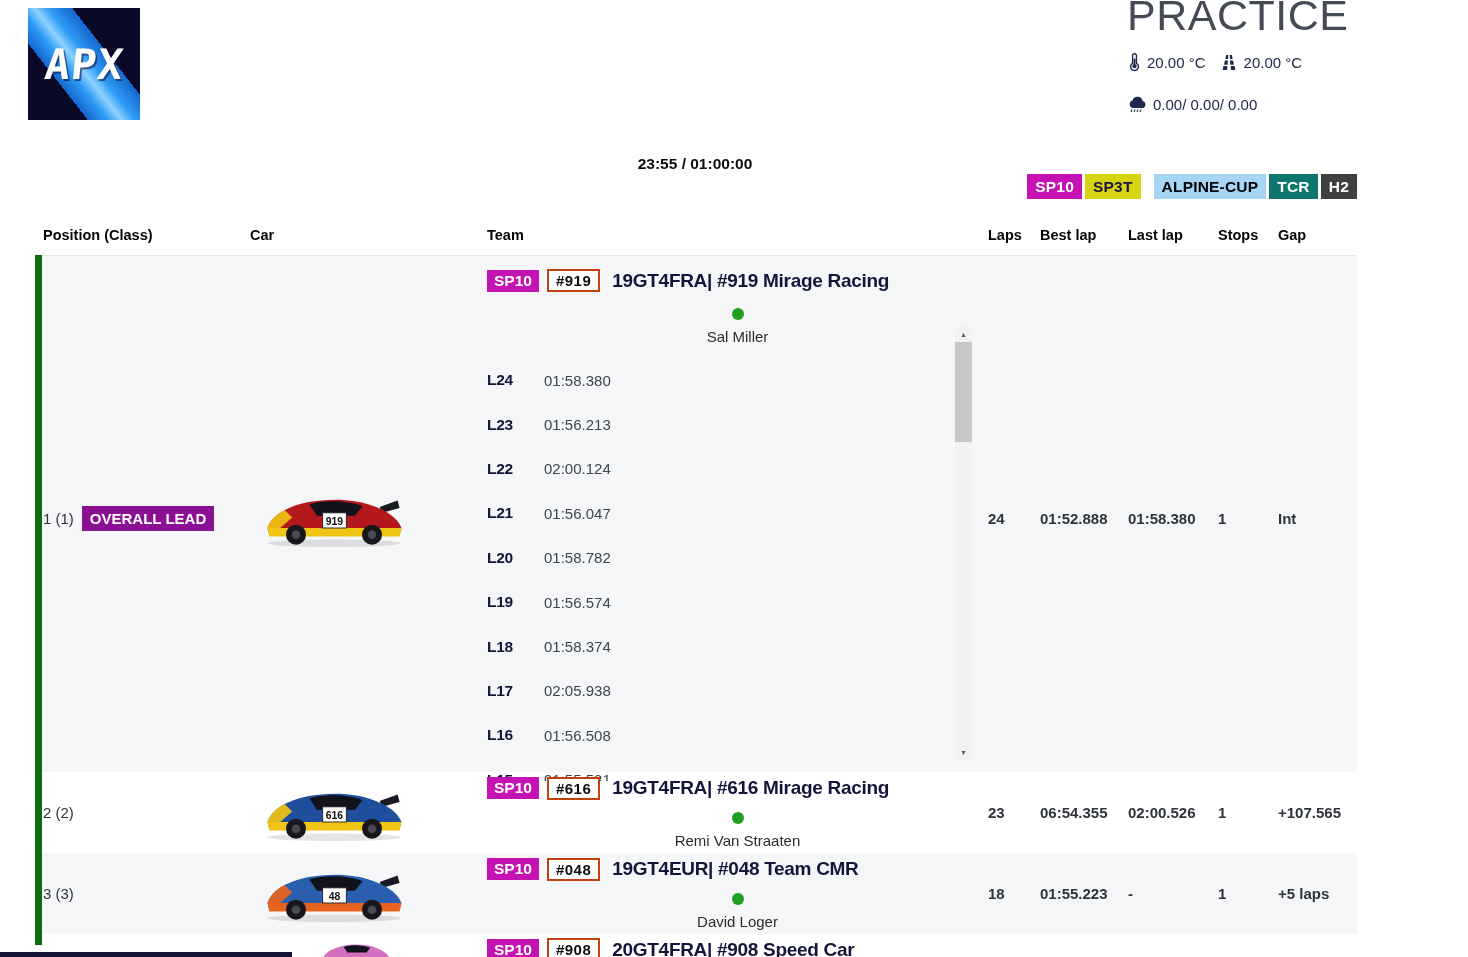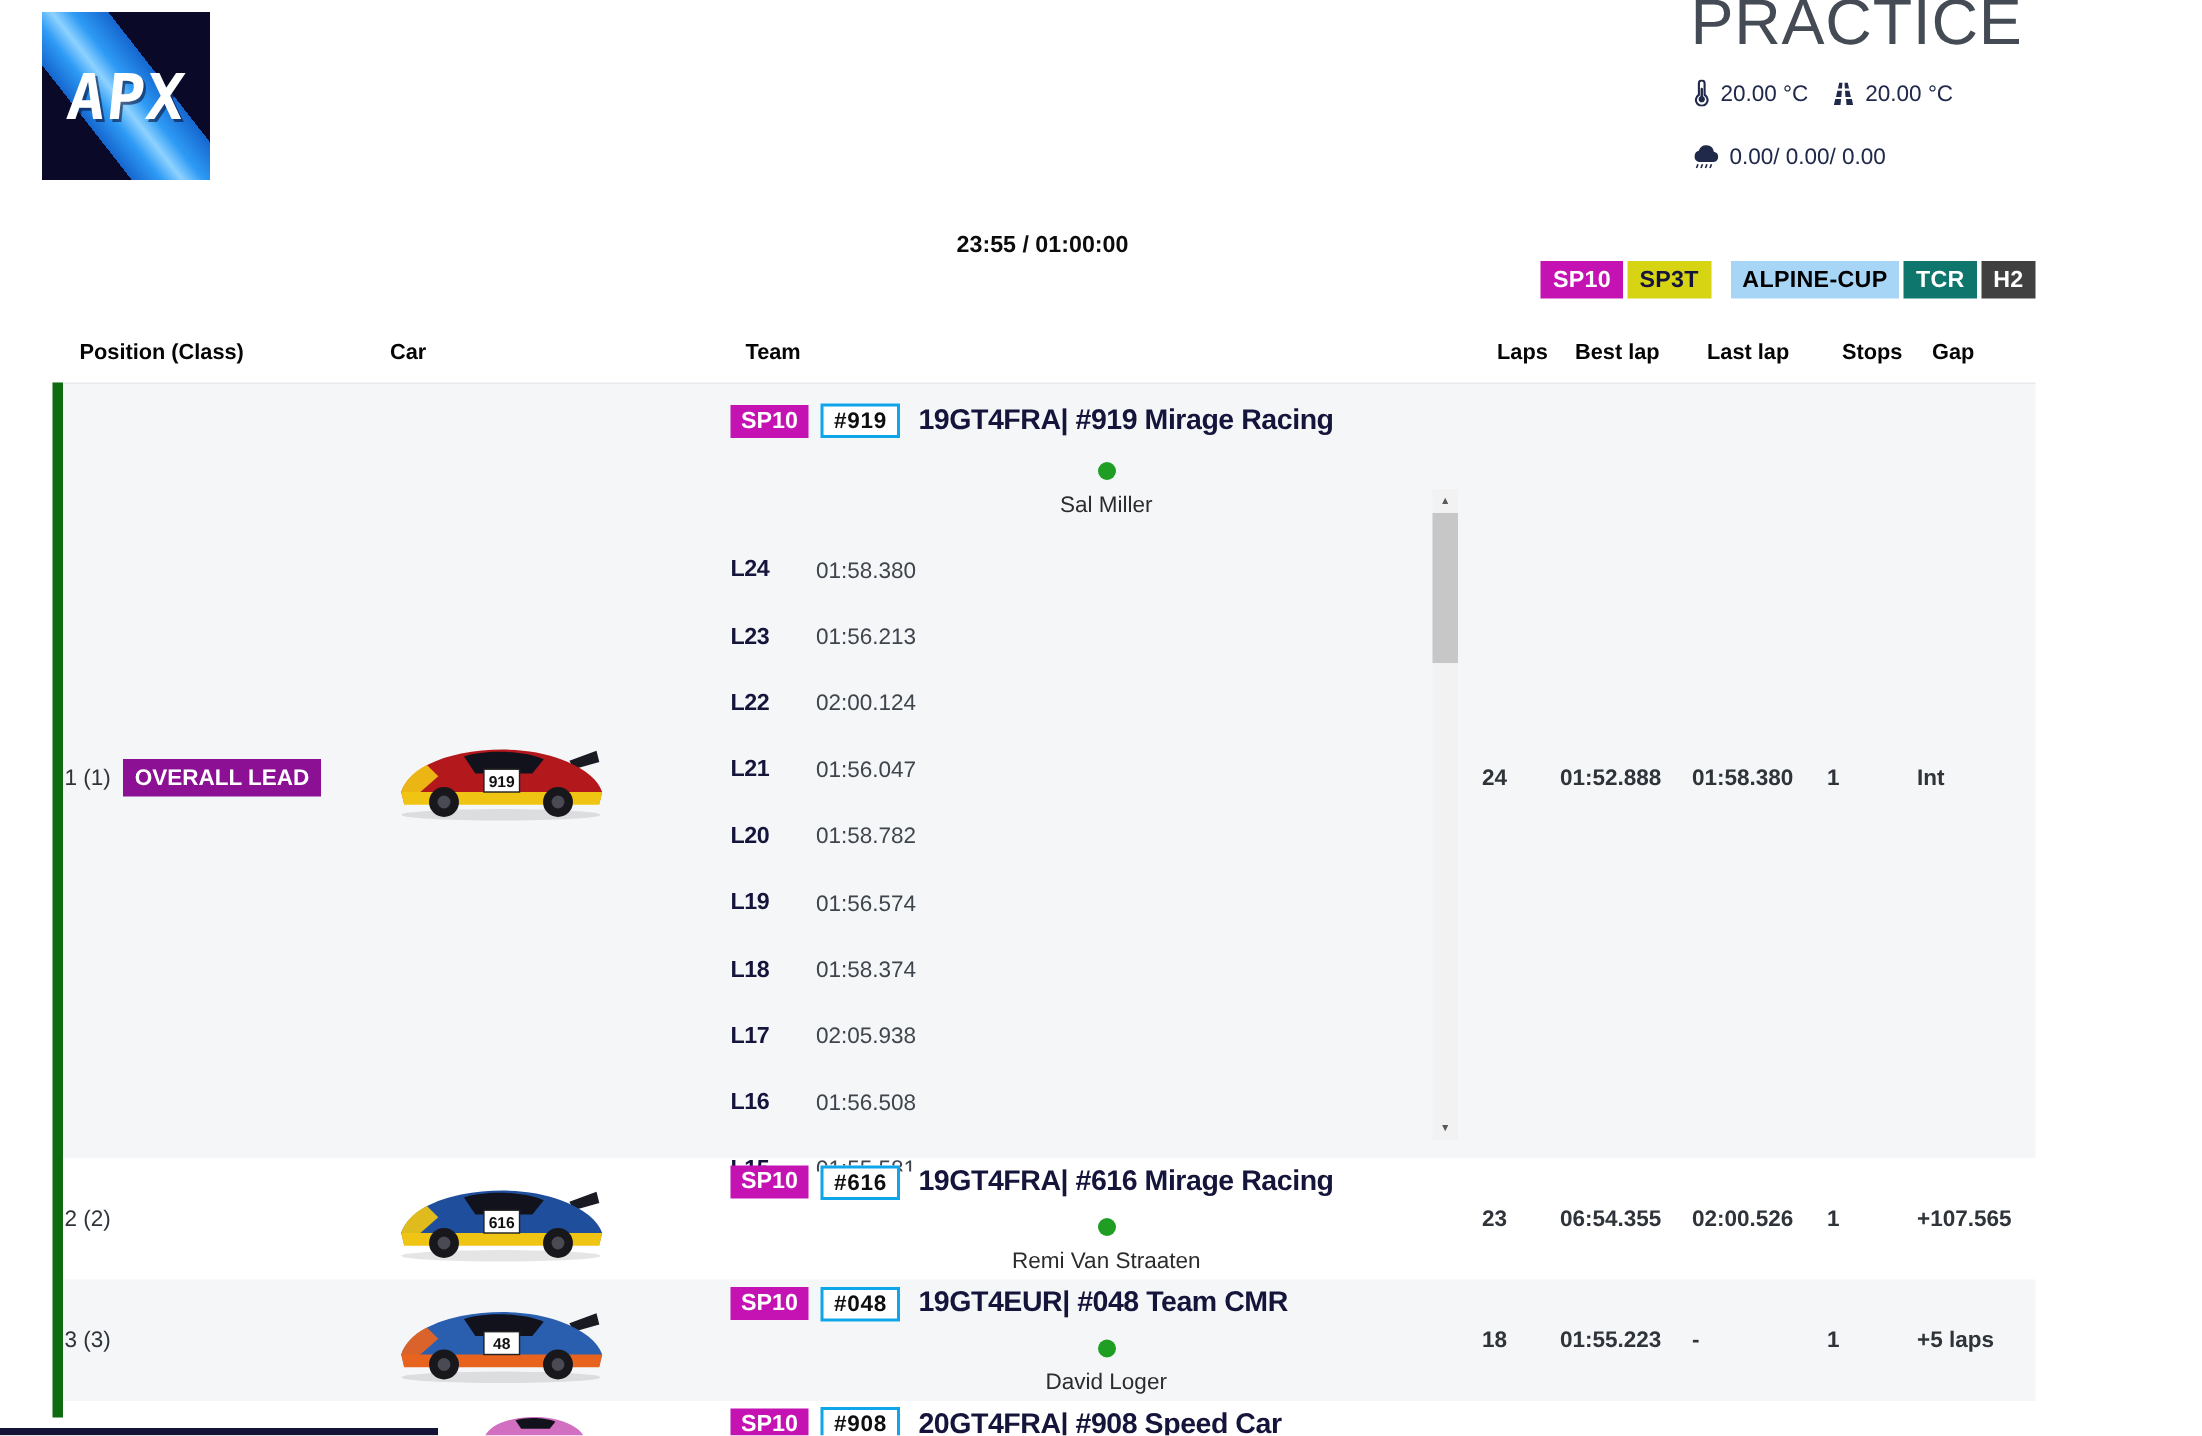--- a/index.html
+++ b/index.html
@@ -26,21 +26,21 @@
 
   .session-time { position:absolute; left:560px; top:155px; width:270px; text-align:center;
     font-size:15.5px; font-weight:700; color:#0c0c0c; }
 
   .class-badges { position:absolute; top:174px; right:111px; display:flex; gap:3px; }
   .class-badge { height:25px; display:flex; align-items:center; padding:0 8px;
     font-weight:700; font-size:15.5px; letter-spacing:0.2px; cursor:pointer; }
 
   
   .grid { display:grid; grid-template-columns:207px 237px 501px 52px 88px 90px 60px 1fr; padding-left:8px; }
-  .thead { position:absolute; left:45px; top:221px; width:1322px; height:28px; align-items:center; }
+  .thead { position:absolute; left:35px; top:221px; width:1322px; height:28px; align-items:center; }
   .th { font-size:14.5px; font-weight:700; color:#050505; }
 
   .rows { position:absolute; left:35px; top:255px; width:1322px; border-top:1px solid #e7e9ed; }
   .status-stripe { position:absolute; left:35px; top:255px; width:7px; height:690px; background:#0e6b10; z-index:3; }
 
   .row { position:relative; }
   .row.alt { background:#f5f6f8; }
   .row.r1 { height:516px; }
   .row.small { height:81px; }
   .row.r4 { height:81px; background:#fff; }
@@ -51,21 +51,21 @@
 
   .car-cell { justify-content:flex-start; padding-left:8px; }
   .car { width:152px; height:63px; }
 
   .team-cell-big { display:block; padding-top:13px; position:relative; }
   .team-cell { display:flex; flex-direction:column; justify-content:center; gap:12px; }
   .row.r4 .team-cell { justify-content:flex-start; padding-top:4px; }
 
   .team-header { display:flex; align-items:center; gap:8px; }
   .sp-badge { background:#c413b2; color:#fff; font-weight:700; font-size:15.5px; padding:2px 7px; }
-  .num-badge { border:2px solid #0ea5e9; background:#fff; color:#0e0e0e; font-weight:800;
+  .num-badge { border:2px solid #c2410c; background:#fff; color:#0e0e0e; font-weight:800;
     font-size:15px; padding:1px 7px; letter-spacing:0.5px; }
   .team-name { font-weight:700; font-size:19px; color:#15153c; letter-spacing:-0.3px; margin-left:4px; white-space:nowrap; }
 
   .driver-line { display:flex; align-items:center; gap:8px; font-size:15px; color:#2c2c2c;flex-direction:column; }
   .row.r1 .driver-line { margin-top:16px; }
   .dot { width:12px; height:12px; border-radius:50%; background:#1f9e23; flex:0 0 auto; }
 
   .lap-list { margin-top:13px; height:423px; overflow:hidden; }
   .lap-row { height:44.4px; display:flex; align-items:center; }
   .lap-label { width:57px; font-weight:700; font-size:15.5px; color:#15153c; letter-spacing:-0.3px; }

